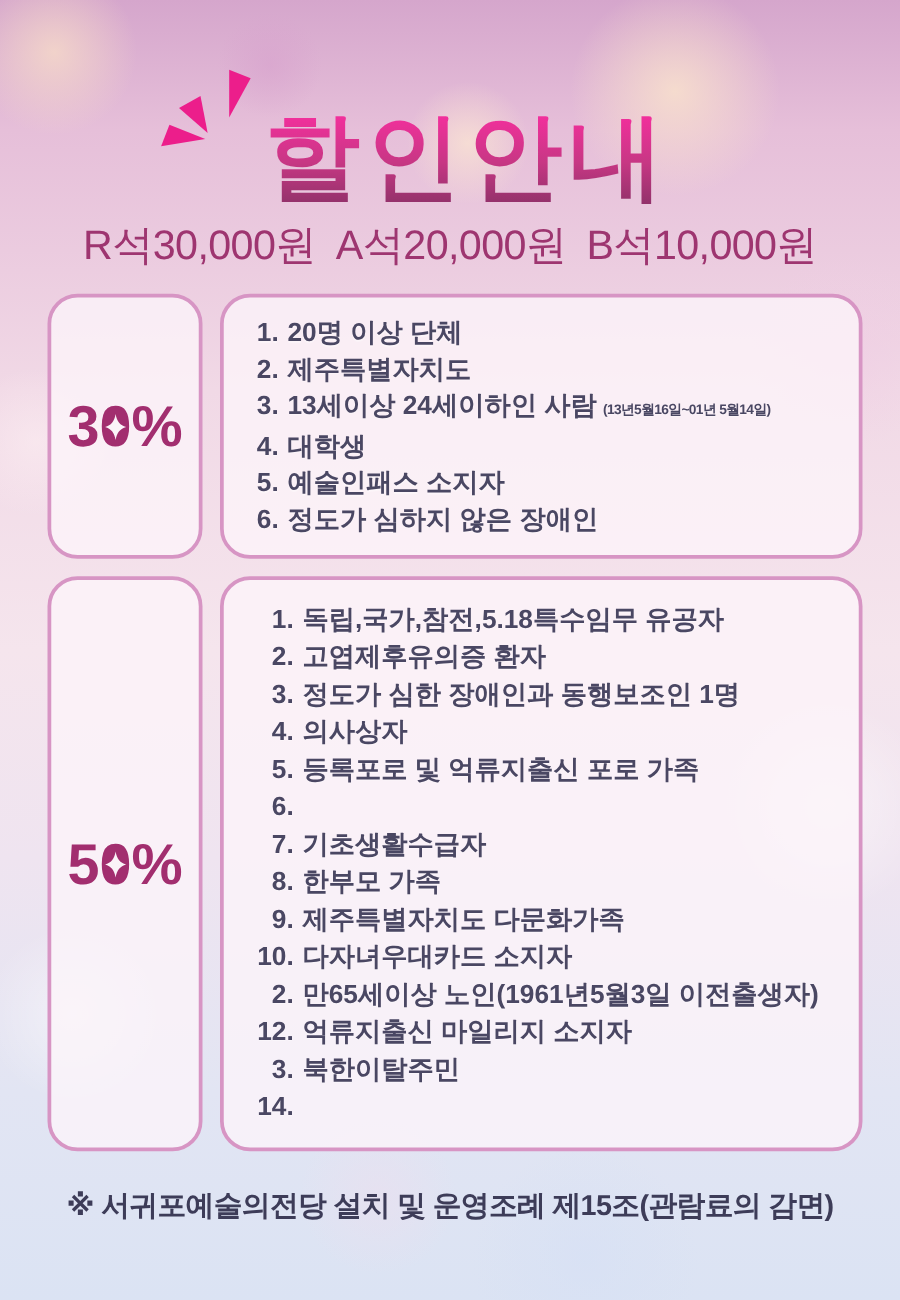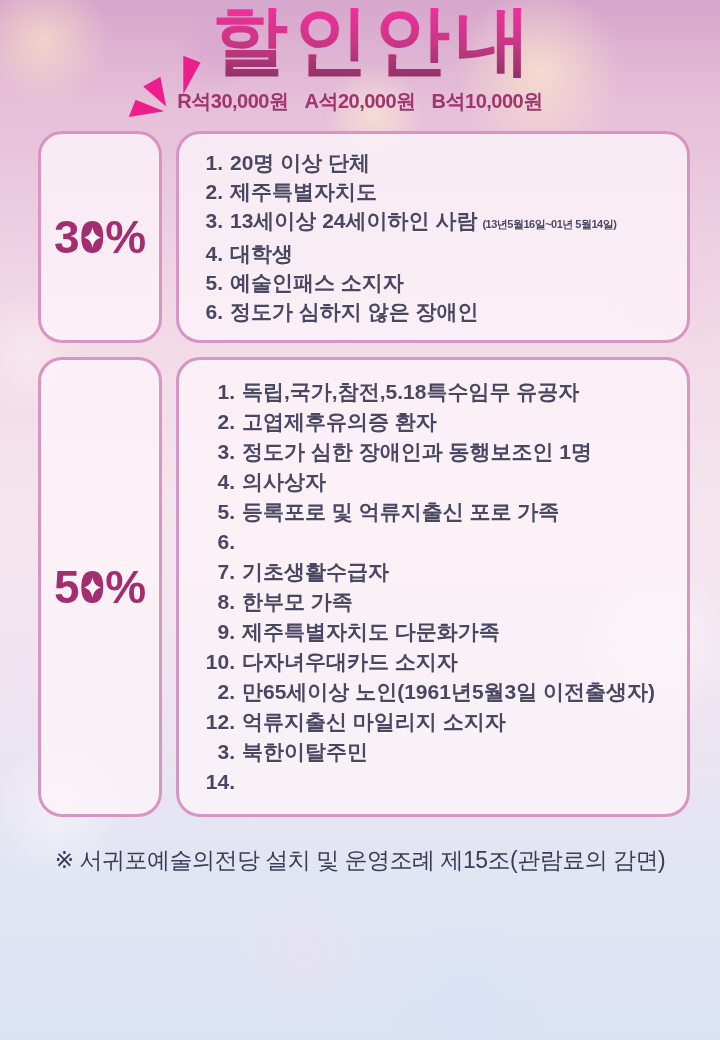--- a/index.html
+++ b/index.html
@@ -18,31 +18,31 @@
       radial-gradient(circle 85px at 4% 34%, rgba(252,238,242,.6), rgba(252,238,242,0) 70%),
       radial-gradient(circle 120px at 92% 62%, rgba(255,255,255,.5), rgba(255,255,255,0) 70%),
       radial-gradient(circle 100px at 8% 78%, rgba(255,255,255,.45), rgba(255,255,255,0) 70%),
       radial-gradient(circle 90px at 42% 92%, rgba(238,222,238,.5), rgba(238,222,238,0) 70%),
       radial-gradient(circle 130px at 65% 97%, rgba(214,224,245,.6), rgba(214,224,245,0) 70%),
       linear-gradient(180deg,#d5a6cc 0%,#e6bfd9 10%,#f1d9e6 30%,#f5e5ed 50%,#efe4f0 66%,#e2e5f3 84%,#dbe3f3 100%);
   }
   .poster{position:relative;z-index:1;width:100%;height:100%;}
 
   .title-wrap{
-    position:relative;width:fit-content;margin:0 auto;
+    position:relative;width:fit-content;margin:0 auto;padding-top:86px;
     transform:translateX(14px);
   }
   .sparkle{position:absolute;left:-86px;top:52px;width:86px;height:86px;}
   h1.title{
     margin:0;font-size:76px;line-height:1.05;font-weight:bold;letter-spacing:5px;
     background:linear-gradient(180deg,#f52f9e 5%,#c73784 55%,#8e3168 100%);
     -webkit-background-clip:text;background-clip:text;color:transparent;
   }
   .price-line{
-    margin-top:8px;text-align:center;font-size:20px;font-weight:bold;
+    margin-top:8px;text-align:center;font-size:33px;font-weight:normal;
     color:#9e3570;letter-spacing:-0.5px;
     display:flex;justify-content:center;gap:16px;
   }
 
   .row{display:flex;gap:14px;margin:0 30px 0 38px;}
   .row-30{margin-top:16px;}
   .row-50{margin-top:14px;}
   .box{
     border:3px solid #d795c4;border-radius:24px;box-sizing:border-box;
     background:rgba(252,245,250,0.78);
@@ -68,21 +68,21 @@
     text-shadow:0 1px 1px rgba(255,255,255,0.45);
   }
   .row-30 ol.items li{font-size:21px;line-height:29px;}
   .row-50 ol.items li{font-size:21px;line-height:30px;}
   .num{text-align:right;white-space:pre;margin-right:7px;flex:0 0 auto;}
   .row-30 .num{min-width:30px;}
   .row-50 .num{min-width:42px;}
   .note{font-size:11px;margin-left:5px;letter-spacing:-0.5px;}
 
   .footnote{
-    margin-top:28px;text-align:center;font-size:23px;font-weight:normal;color:#3d3c58;
+    margin-top:28px;text-align:center;font-size:23px;font-weight:bold;color:#3d3c58;
     letter-spacing:-0.5px;
   }
 </style>
 </head>
 <body>
 
 <div class="bg"></div>
 
 <div class="poster">
 

